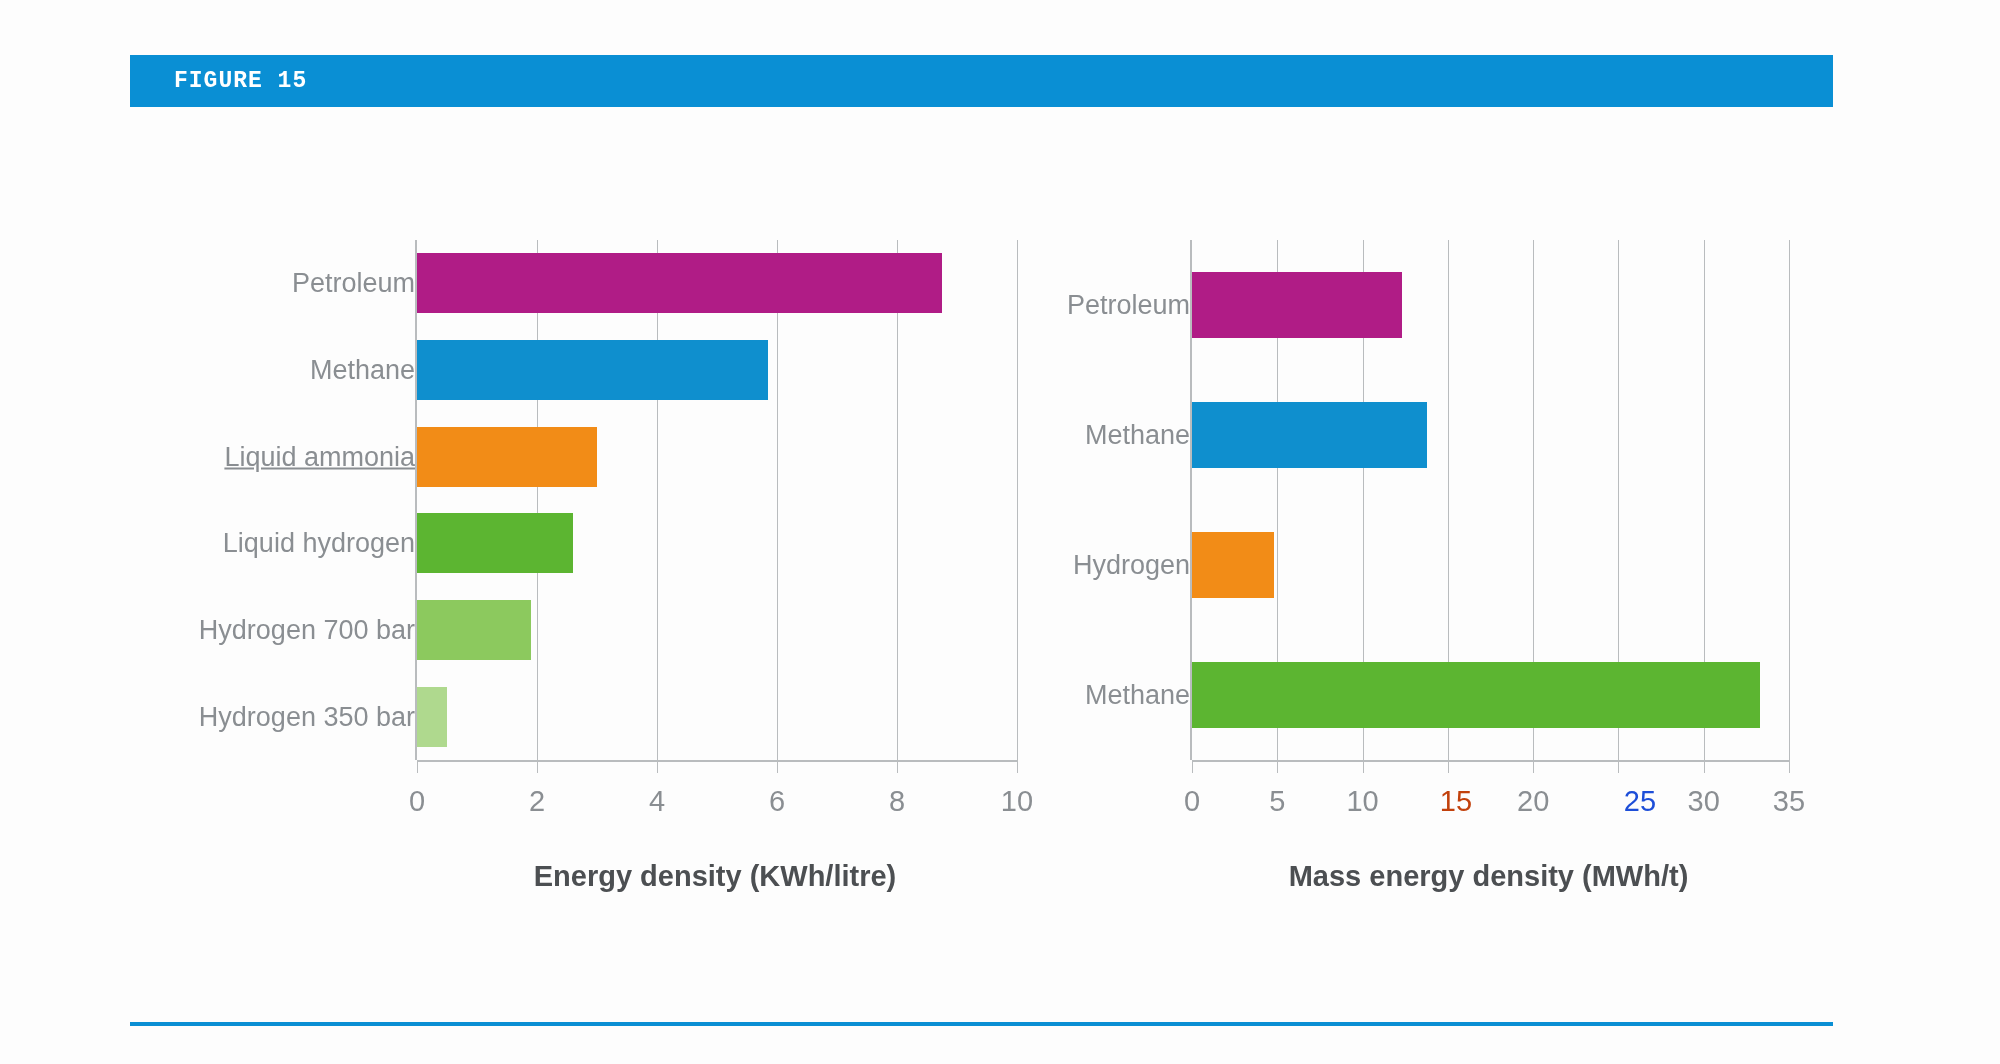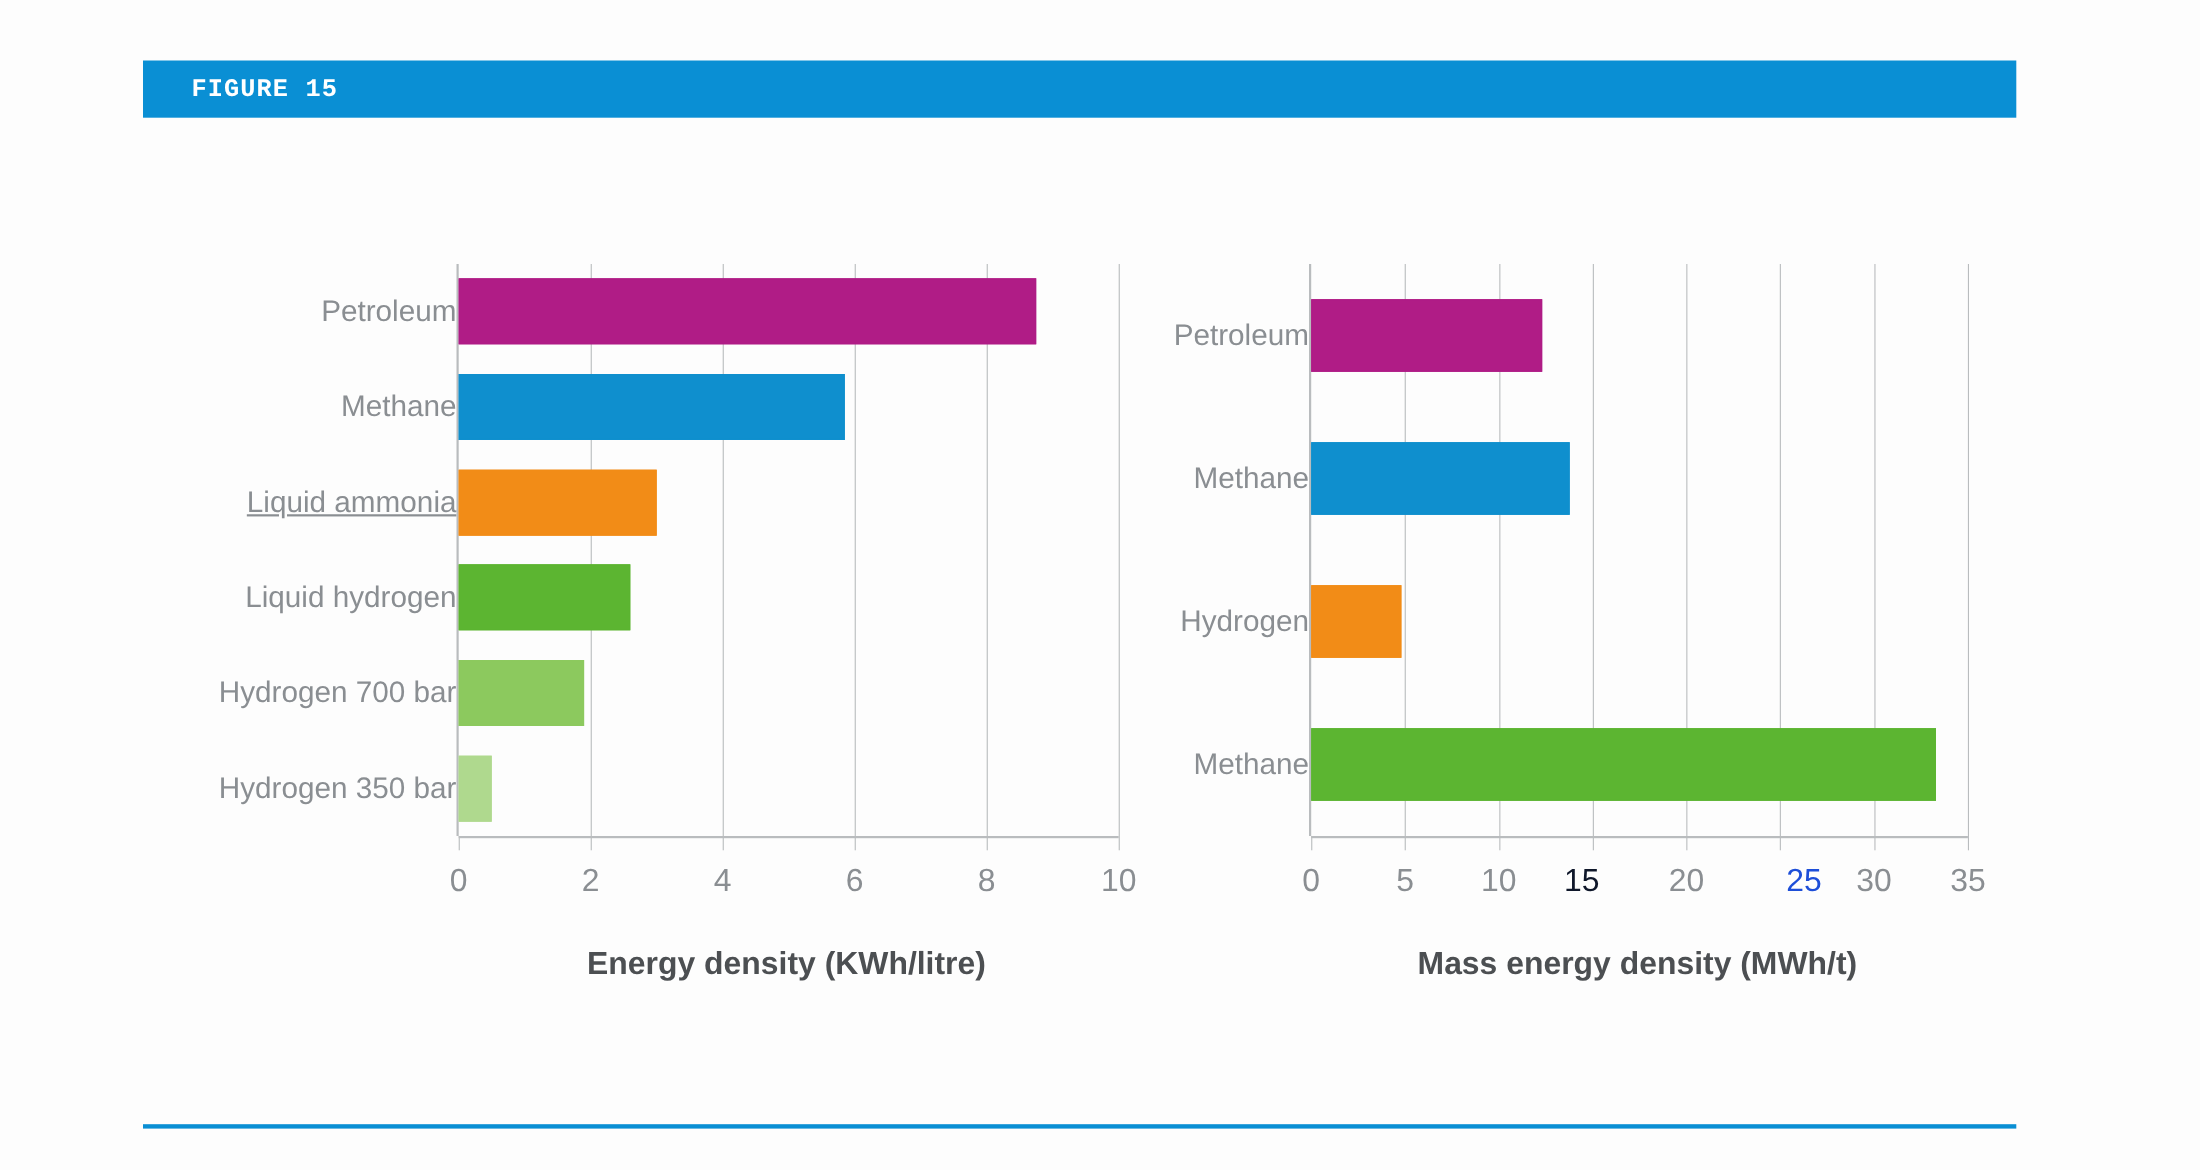--- a/index.html
+++ b/index.html
@@ -206,21 +206,21 @@
             <div class="tick" style="left: 0px; background: rgb(185, 188, 190);"></div>
             <div class="tick-label" style="left: 0px; color: rgb(138, 142, 146);">0</div>
             <div class="gridline" style="left: 85.2857px; background: rgb(185, 188, 190);"></div>
             <div class="tick" style="left: 85.2857px; background: rgb(185, 188, 190);"></div>
             <div class="tick-label" style="left: 85.2857px; color: rgb(138, 142, 146);">5</div>
             <div class="gridline" style="left: 170.571px; background: rgb(185, 188, 190);"></div>
             <div class="tick" style="left: 170.571px; background: rgb(185, 188, 190);"></div>
             <div class="tick-label" style="left: 170.571px; color: rgb(138, 142, 146);">10</div>
             <div class="gridline" style="left: 255.857px; background: rgb(185, 188, 190);"></div>
             <div class="tick" style="left: 255.857px; background: rgb(185, 188, 190);"></div>
-            <div class="tick-label" style="left: 246px; color: #0f172a;">15</div>
+            <div class="tick-label" style="left: 264px; color: #c2410c;">15</div>
             <div class="gridline" style="left: 341.143px; background: rgb(185, 188, 190);"></div>
             <div class="tick" style="left: 341.143px; background: rgb(185, 188, 190);"></div>
             <div class="tick-label" style="left: 341.143px; color: rgb(138, 142, 146);">20</div>
             <div class="gridline" style="left: 426.429px; background: rgb(185, 188, 190);"></div>
             <div class="tick" style="left: 426.429px; background: rgb(185, 188, 190);"></div>
             <div class="tick-label" style="left: 448px; color: #1d4ed8;">25</div>
             <div class="gridline" style="left: 511.714px; background: rgb(185, 188, 190);"></div>
             <div class="tick" style="left: 511.714px; background: rgb(185, 188, 190);"></div>
             <div class="tick-label" style="left: 511.714px; color: rgb(138, 142, 146);">30</div>
             <div class="gridline" style="left: 597px; background: rgb(185, 188, 190);"></div>

